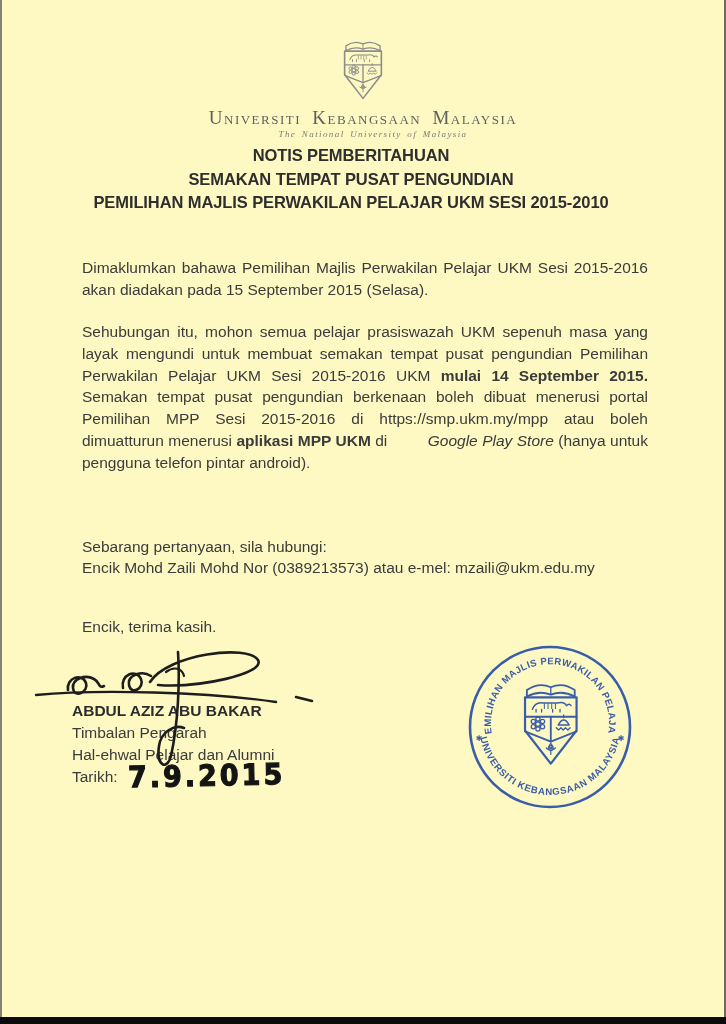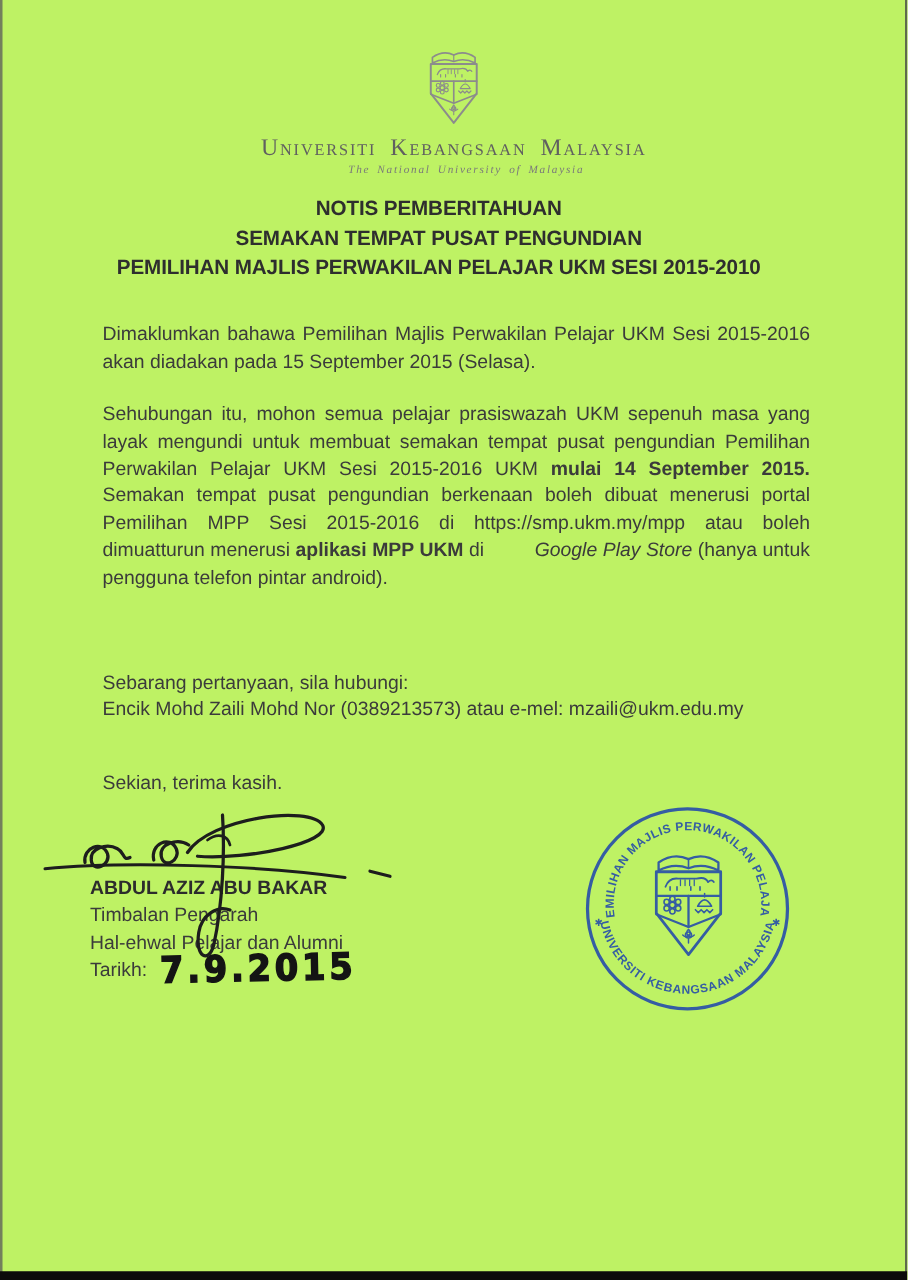--- a/index.html
+++ b/index.html
@@ -6,21 +6,21 @@
   html, body { width: 726px; height: 1024px; }
   body {
     font-family: "Liberation Sans", sans-serif;
     background: #e9e9e9;
     overflow: hidden;
   }
   .page {
     position: relative;
     width: 726px;
     height: 1024px;
-    background: #bef264;
+    background: #fef9c3;
     overflow: hidden;
     color: #3a3a3a;
   }
   
   .edge-left {
     position: absolute; left: 0; top: 0; width: 2px; height: 1024px;
     background: #5a5a5a; opacity: .75;
   }
   .edge-right {
     position: absolute; right: 0; top: 0; width: 2px; height: 1024px;
@@ -50,21 +50,21 @@
     font-family: "Liberation Serif", serif;
     font-style: italic;
     font-size: 9px;
     letter-spacing: 1.4px;
     word-spacing: 2px;
     color: #7a7a7a;
     padding-left: 20px;
   }
   
   .title-block {
-    position: absolute; top: 156px; left: 0; width: 702px;
+    position: absolute; top: 144px; left: 0; width: 702px;
     text-align: center;
     font-weight: bold;
     font-size: 16.5px;
     line-height: 23.5px;
     color: #2e2e2e;
     letter-spacing: -0.1px;
   }
   
   .bodytext {
     position: absolute; left: 82px; width: 566px;
@@ -171,21 +171,21 @@
     <div>SEMAKAN TEMPAT PUSAT PENGUNDIAN</div>
     <div>PEMILIHAN MAJLIS PERWAKILAN PELAJAR UKM SESI 2015-2010</div>
   </div>
 
   <div class="bodytext para1">Dimaklumkan bahawa Pemilihan Majlis Perwakilan Pelajar UKM Sesi 2015-2016 akan diadakan pada 15 September 2015 (Selasa).</div>
 
   <div class="bodytext para2"><span>Sehubungan itu, mohon semua pelajar prasiswazah UKM sepenuh masa yang layak mengundi untuk membuat semakan tempat pusat pengundian Pemilihan Perwakilan Pelajar UKM Sesi 2015-2016 UKM </span><span class="b">mulai 14 September 2015.</span><span> Semakan tempat pusat pengundian berkenaan boleh dibuat menerusi portal Pemilihan MPP Sesi 2015-2016 di https://smp.ukm.my/mpp atau boleh dimuatturun menerusi </span><span class="b">aplikasi MPP UKM</span><span> di </span><span class="i">Google Play Store</span><span> (hanya untuk pengguna telefon pintar android).</span></div>
 
   <div class="bodytext contact-intro">Sebarang pertanyaan, sila hubungi:</div>
   <div class="bodytext contact-line">Encik Mohd Zaili Mohd Nor (0389213573) atau e-mel: mzaili@ukm.edu.my</div>
-  <div class="bodytext closing">Sekian, terima kasih.</div>
+  <div class="bodytext closing">Encik, terima kasih.</div>
 
   <svg class="signature-svg" width="300" height="140" viewBox="0 0 300 140" fill="none" stroke="#1d1d1d" stroke-linecap="round" stroke-linejoin="round">
     <path d="M8,57 C70,51 180,54 248,64" stroke-width="2.4"></path>
     <path d="M268,59 l16,4" stroke-width="2.6"></path>
     <path d="M40,52 c-2,-12 14,-18 18,-7 c3,9 -12,16 -13,5 c-1,-9 12,-14 21,-9 c6,3 4,10 10,7" stroke-width="2.6"></path>
     <path d="M95,50 c-3,-13 13,-20 18,-9 c4,9 -10,17 -12,6 c-2,-10 13,-15 22,-9" stroke-width="2.6"></path>
     <path d="M122,44 C140,16 220,6 230,22 C238,36 170,50 130,47" stroke-width="2.6"></path>
     <path d="M150,14 C152,44 150,86 143,118 C139,133 128,128 131,108 C133,94 146,86 156,90" stroke-width="2.6"></path>
     <path d="M138,34 c8,-6 16,-4 18,4" stroke-width="2.2"></path>
   </svg>

